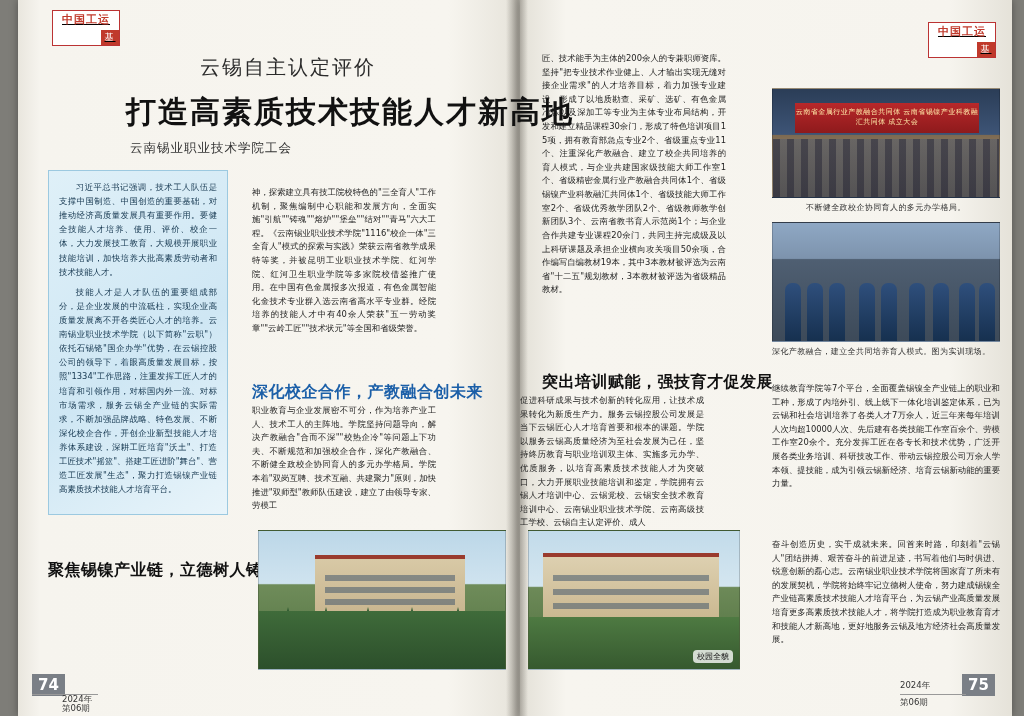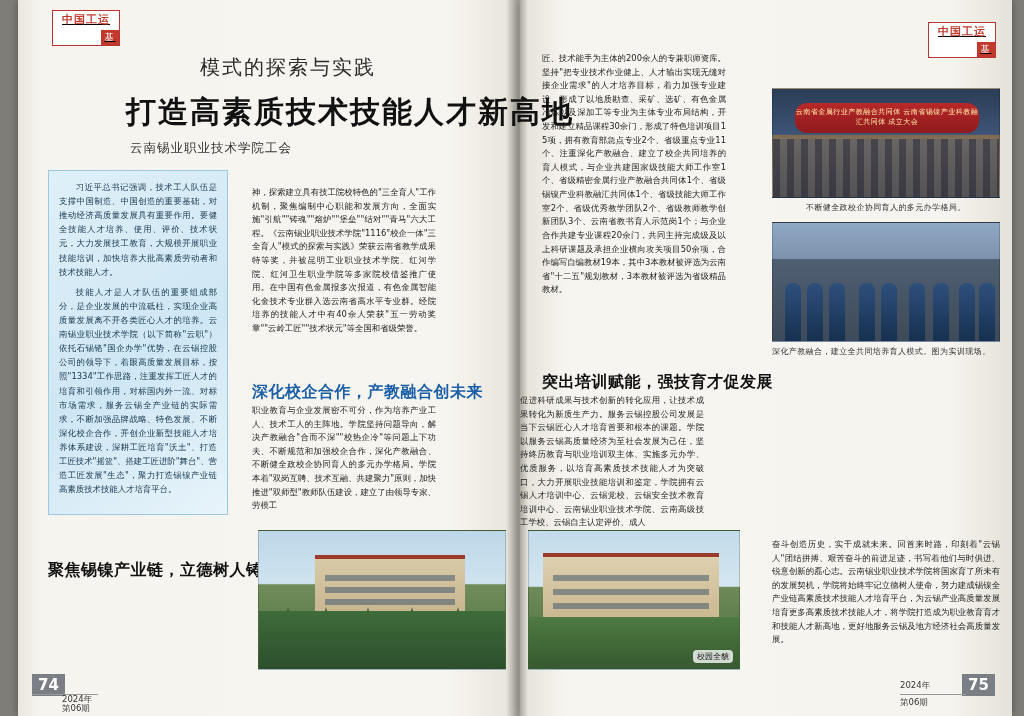--- a/index.html
+++ b/index.html
@@ -183,21 +183,21 @@
 
   
   #photo-conference {
     left: 772px; top: 88px; width: 228px; height: 110px;
     background: linear-gradient(to bottom, #2b3d57 0%, #3d5476 42%, #7d6a52 43%, #b9a98e 100%);
   }
   #photo-conference .banner {
     position: absolute; left: 22px; top: 14px; width: 184px; height: 30px;
     background: linear-gradient(to bottom,#b8282a,#8e1a1c);
     color: #ffe9a8; font-size: 7px; line-height: 10px; text-align: center;
-    padding-top: 4px; box-sizing: border-box; letter-spacing: 0.5px; border-radius: 12px;
+    padding-top: 4px; box-sizing: border-box; letter-spacing: 0.5px;
   }
   #photo-conference .seats {
     position: absolute; left:0; bottom:0; width: 100%; height: 58px;
     background:
       repeating-linear-gradient(to right, rgba(40,40,60,0.55) 0 7px, rgba(90,90,110,0.25) 7px 14px),
       linear-gradient(to bottom,#6d6960,#52504b);
   }
   
   #photo-workshop {
     left: 772px; top: 222px; width: 228px; height: 120px;
@@ -274,43 +274,44 @@
 
   <div class="masthead" id="mh-left">
     <div class="mh-top">中国工运</div>
     <div class="mh-bot">基层实践</div>
   </div>
   <div class="masthead" id="mh-right">
     <div class="mh-top">中国工运</div>
     <div class="mh-bot">基层实践</div>
   </div>
 
-  <div class="kicker">模式的探索与实践</div>
+  <div class="kicker">云锡自主认定评价</div>
   <div class="headline">打造高素质技术技能人才新高地</div>
   <div class="byline">云南锡业职业技术学院工会</div>
 
   <div class="intro-box">
-    <p>习近平总书记强调，技术工人队伍是支撑中国制造、中国创造的重要基础，对推动经济高质量发展具有重要作用。要健全技能人才培养、使用、评价、技术状元，大力发展技工教育，大规模开展职业技能培训，加快培养大批高素质劳动者和技术技能人才。</p>
+    <p>习近平总书记强调，技术工人队伍是支撑中国制造、中国创造的重要基础，对推动经济高质量发展具有重要作用。要健全技能人才培养、使用、评价、校企一体，大力发展技工教育，大规模开展职业技能培训，加快培养大批高素质劳动者和技术技能人才。</p>
     <p>技能人才是人才队伍的重要组成部分，是企业发展的中流砥柱，实现企业高质量发展离不开各类匠心人才的培养。云南锡业职业技术学院（以下简称"云职"）依托石锡铬"国企办学"优势，在云锡控股公司的领导下，着眼高质量发展目标，按照"1334"工作思路，注重发挥工匠人才的培育和引领作用，对标国内外一流、对标市场需求，服务云锡全产业链的实际需求，不断加强品牌战略、特色发展、不断深化校企合作，开创企业新型技能人才培养体系建设，深耕工匠培育"沃土"、打造工匠技术"摇篮"、搭建工匠进阶"舞台"、营造工匠发展"生态"，聚力打造锡镍产业链高素质技术技能人才培育平台。</p>
   </div>
 
   <div class="subhead" style="left:48px; top:560px;">聚焦锡镍产业链，立德树人铸匠心</div>
 
   <div class="col" style="left:252px; top:186px; width:184px; height:180px;">神，探索建立具有技工院校特色的"三全育人"工作机制，聚焦编制中心职能和发展方向，全面实施"引航""铸魂""熔炉""堡垒""结对""青马"六大工程。《云南锡业职业技术学院"1116"校企一体"三全育人"模式的探索与实践》荣获云南省教学成果特等奖，并被昆明工业职业技术学院、红河学院、红河卫生职业学院等多家院校借鉴推广使用。在中国有色金属报多次报道，有色金属智能化金技术专业群入选云南省高水平专业群。经院培养的技能人才中有40余人荣获"五一劳动奖章""云岭工匠""技术状元"等全国和省级荣誉。</div>
 
   <div class="subhead blue" style="left:252px; top:382px;">深化校企合作，产教融合创未来</div>
 
   <div class="col" style="left:252px; top:404px; width:184px; height:112px;">职业教育与企业发展密不可分，作为培养产业工人、技术工人的主阵地。学院坚持问题导向，解决产教融合"合而不深""校热企冷"等问题上下功夫、不断规范和加强校企合作，深化产教融合、不断健全政校企协同育人的多元办学格局。学院本着"双岗互聘、技术互融、共建聚力"原则，加快推进"双师型"教师队伍建设，建立了由领导专家、劳模工</div>
 
   <div class="col" style="left:542px; top:52px; width:184px; height:300px;">匠、技术能手为主体的200余人的专兼职师资库。坚持"把专业技术作业健上、人才输出实现无缝对接企业需求"的人才培养目标，着力加强专业建设，形成了以地质勘查、采矿、选矿、有色金属冶炼以及深加工等专业为主体专业布局结构，开发和建立精品课程30余门，形成了特色培训项目15项，拥有教育部急点专业2个、省级重点专业11个、注重深化产教融合、建立了校企共同培养的育人模式，与企业共建国家级技能大师工作室1个、省级精密金属行业产教融合共同体1个、省级锡镍产业科教融汇共同体1个、省级技能大师工作室2个、省级优秀教学团队2个、省级教师教学创新团队3个、云南省教书育人示范岗1个；与企业合作共建专业课程20余门，共同主持完成级及以上科研课题及承担企业横向攻关项目50余项，合作编写自编教材19本，其中3本教材被评选为云南省"十二五"规划教材，3本教材被评选为省级精品教材。</div>
 
   <div class="subhead" style="left:542px; top:372px;">突出培训赋能，强技育才促发展</div>
 
   <div class="col" style="left:520px; top:394px; width:184px; height:130px;">促进科研成果与技术创新的转化应用，让技术成果转化为新质生产力。服务云锡控股公司发展是当下云锡匠心人才培育首要和根本的课题。学院以服务云锡高质量经济为至社会发展为己任，坚持终历教育与职业培训双主体、实施多元办学、优质服务，以培育高素质技术技能人才为突破口，大力开展职业技能培训和鉴定，学院拥有云锡人才培训中心、云锡党校、云锡安全技术教育培训中心、云南锡业职业技术学院、云南高级技工学校、云锡自主认定评价、成人</div>
 
+  <div class="col" style="left:772px; top:382px; width:228px; height:130px;">继续教育学院等7个平台，全面覆盖锡镍全产业链上的职业和工种，形成了内培外引、线上线下一体化培训鉴定体系，已为云锡和社会培训培养了各类人才7万余人，近三年来每年培训人次均超10000人次、先后建有各类技能工作室百余个、劳模工作室20余个。充分发挥工匠在各专长和技术优势，广泛开展各类业务培训、科研技改工作、带动云锡控股公司万余人学本领、提技能，成为引领云锡新经济、培育云锡新动能的重要力量。</div>
 
   <div class="col" style="left:772px; top:538px; width:228px; height:140px;">奋斗创造历史，实干成就未来。回首来时路，印刻着"云锡人"团结拼搏、艰苦奋斗的前进足迹，书写着他们与时俱进、锐意创新的磊心志。云南锡业职业技术学院将国家育了所未有的发展契机，学院将始终牢记立德树人使命，努力建成锡镍全产业链高素质技术技能人才培育平台，为云锡产业高质量发展培育更多高素质技术技能人才，将学院打造成为职业教育育才和技能人才新高地，更好地服务云锡及地方经济社会高质量发展。</div>
 
   <div class="photo" id="photo-conference">
     <div class="banner">云南省金属行业产教融合共同体
 云南省锡镍产业科教融汇共同体    成立大会</div>
     <div class="seats"></div>
   </div>
   <div class="caption" style="left:806px; top:202px;">不断健全政校企协同育人的多元办学格局。</div>
 

